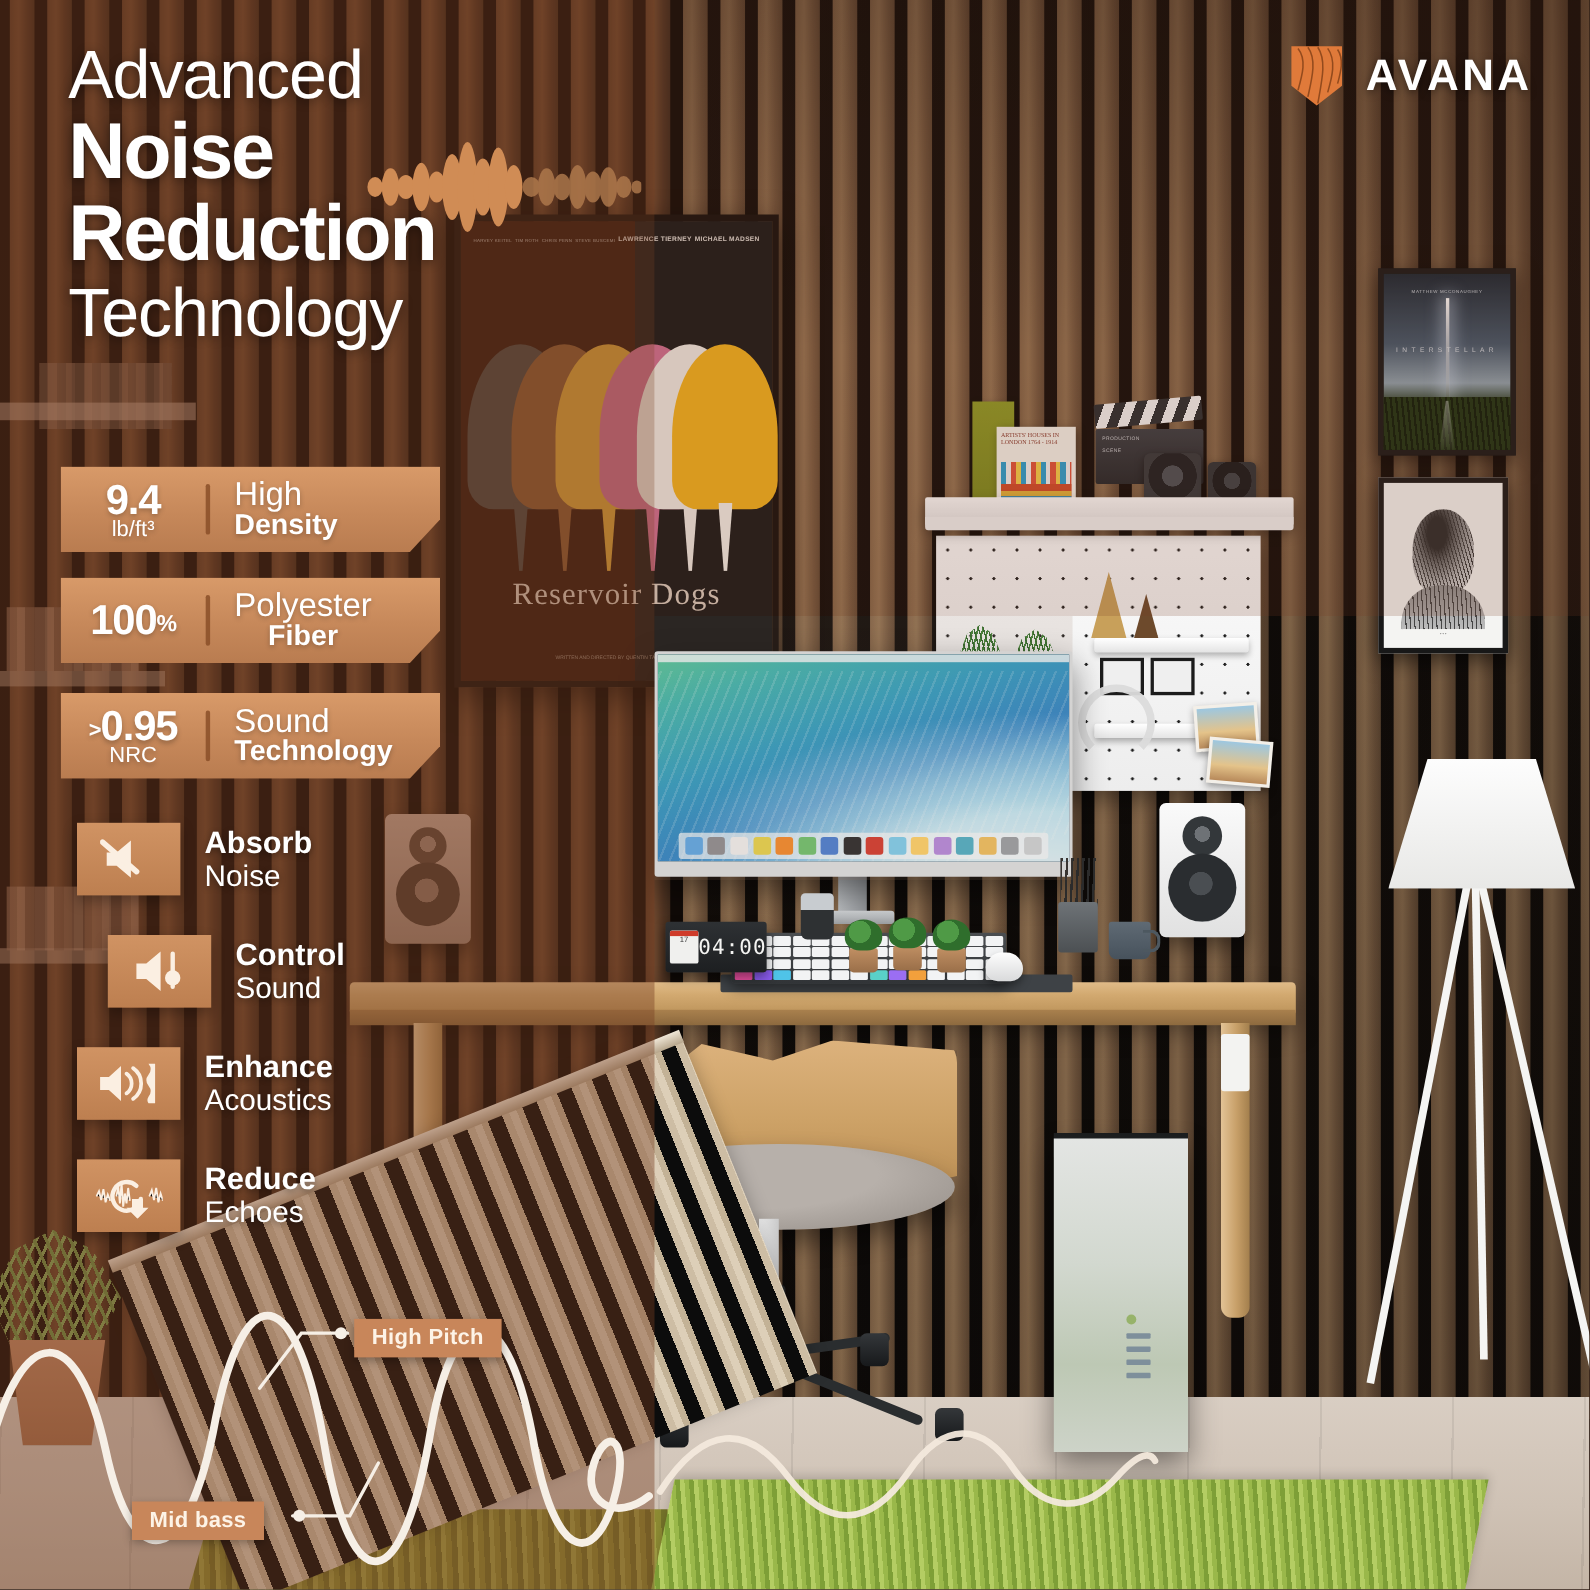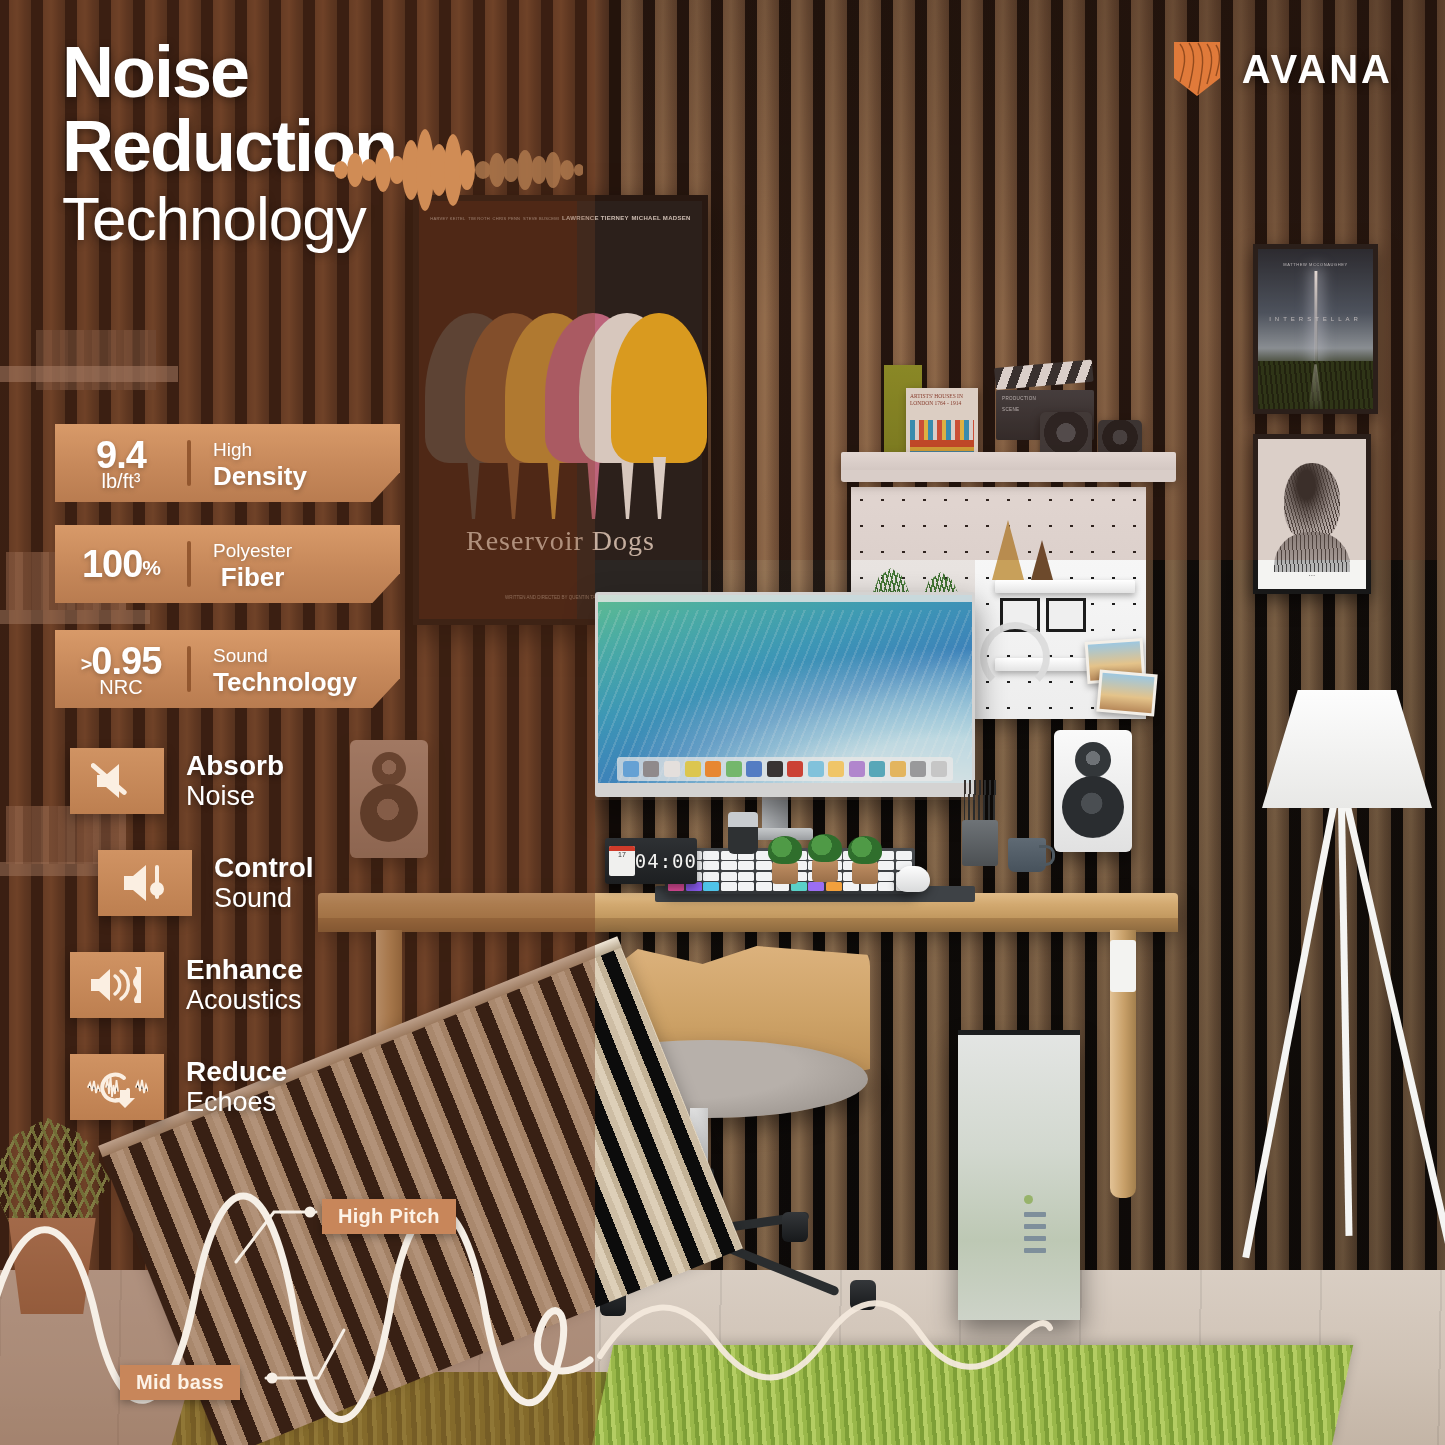--- a/index.html
+++ b/index.html
@@ -451,21 +451,21 @@
     box-shadow:0 6px 14px rgba(0,0,0,.35);
   }
   .badge .val{ width:132px; text-align:center; color:#fff; line-height:1;
     text-shadow:0 2px 5px rgba(0,0,0,.25);}
   .badge .val .big{ font-size:38px; font-weight:bold; letter-spacing:-1px;}
   .badge .val .big .sup{ font-size:21px; font-weight:bold; vertical-align:2px;}
   .badge .val .big .pre{ font-size:20px; font-weight:600; vertical-align:3px;}
   .badge .val .unit{ font-size:20px; font-weight:300; margin-top:-3px;}
   .badge .sep{ width:4px; height:46px; background:#8a4f28; border-radius:2px; opacity:.85;}
   .badge .lbl{ margin-left:22px; color:#fff; line-height:27px; text-shadow:0 2px 5px rgba(0,0,0,.25);}
-  .badge .lbl .t{ font-size:19px; font-weight:300;}
+  .badge .lbl .t{ font-size:30px; font-weight:300;}
   .badge .lbl .b{ font-size:26px; font-weight:bold;text-align:center;}
   #badge1{ top:424px;} #badge2{ top:525px;} #badge3{ top:630px;}
 
   
   .feat{ position:absolute; left:70px; display:flex; align-items:center; gap:22px;}
   .feat .ic{
     width:94px; height:66px;
     background:linear-gradient(180deg,#d09363,#bd7f50);
     display:flex; align-items:center; justify-content:center;
     box-shadow:0 5px 12px rgba(0,0,0,.3);
@@ -787,20 +787,21 @@
          C 1036 150, 1046 150, 1050 158"></path>
     <path fill="none" stroke="#F6EFE6" stroke-width="3" stroke-linecap="round" d="M 316 42 L 274 42 L 236 92"></path>
     <circle cx="310" cy="42" r="5.5" fill="#F6EFE6"></circle>
     <path fill="none" stroke="#F6EFE6" stroke-width="3" stroke-linecap="round" d="M 266 208 L 318 208 L 344 160"></path>
     <circle cx="272" cy="208" r="5.5" fill="#F6EFE6"></circle>
   </svg>
 
   <div id="ui">
 
     <div id="headline">
+      <div class="l1">Advanced</div>
       <div class="l2">Noise</div>
       <div class="l3">Reduction</div>
       <div class="l4">Technology</div>
     </div>
 
     <svg id="wave-deco" viewBox="0 0 250 84">
       <g fill="#D08C55">
         <ellipse cx="8" cy="42" rx="7" ry="9"></ellipse>
         <ellipse cx="22" cy="42" rx="8" ry="17"></ellipse>
         <ellipse cx="36" cy="42" rx="8" ry="11"></ellipse>

